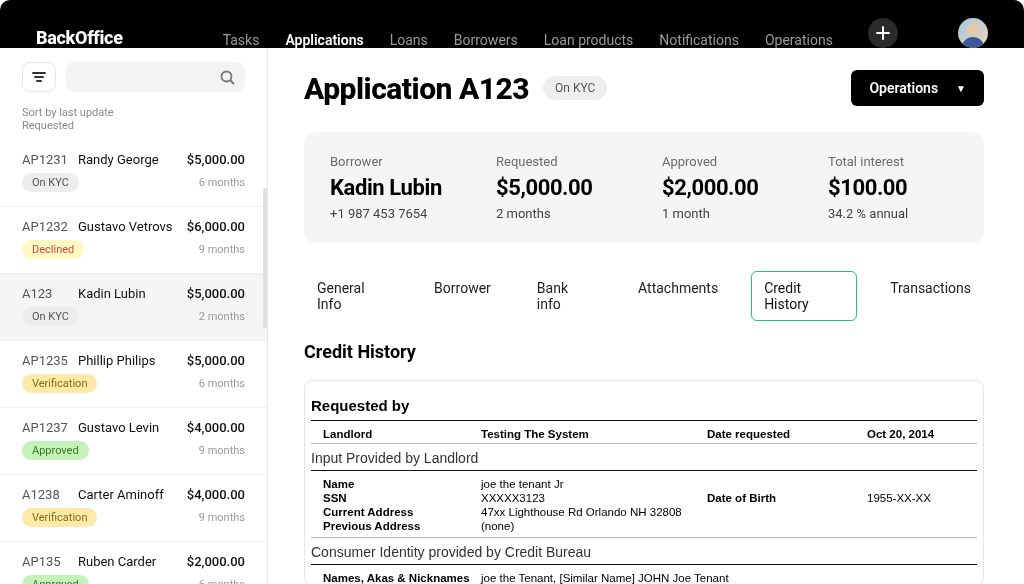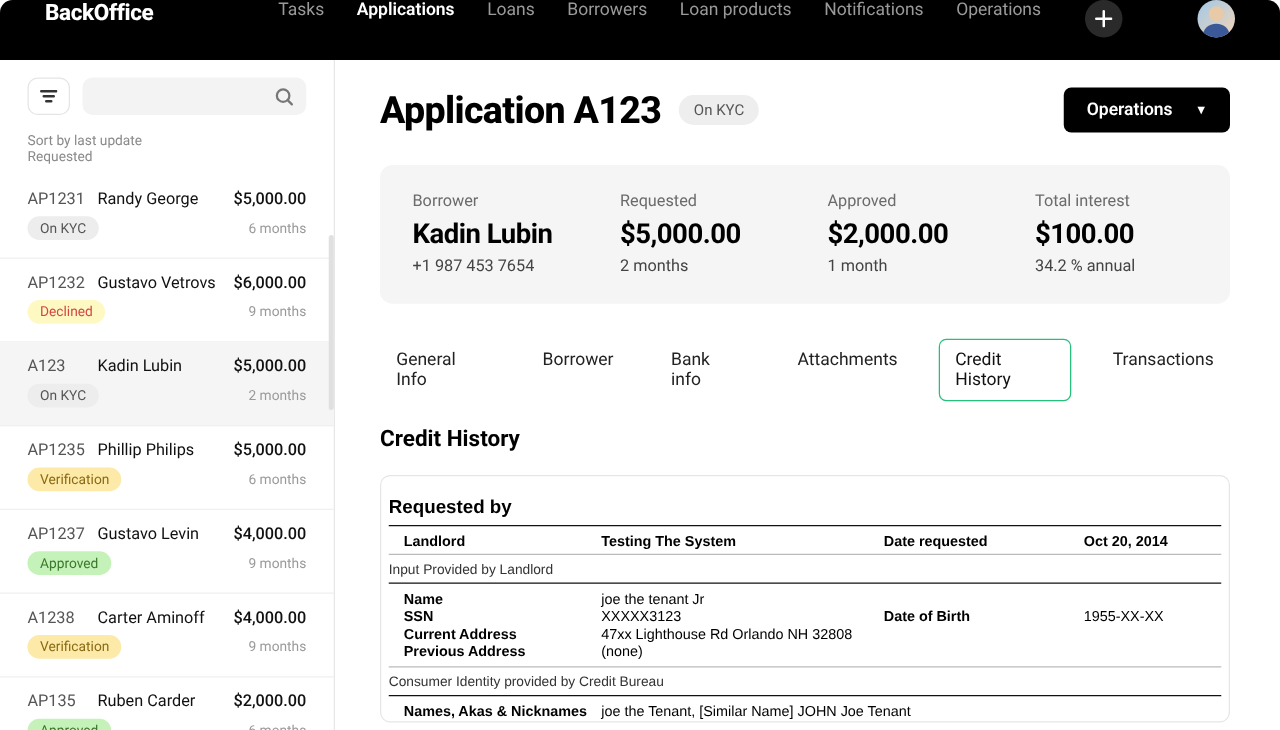--- a/index.html
+++ b/index.html
@@ -1,17 +1,17 @@
 <!DOCTYPE html>
 <html><head>
   <meta charset="utf-8">
   <style>
     * { margin: 0; padding: 0; box-sizing: border-box; }
     body { font-family: -apple-system, BlinkMacSystemFont, "Segoe UI", Roboto, Helvetica, Arial, sans-serif; background: #fff; width: 1024px; height: 584px; overflow: hidden; border-radius: 10px; }
-    .topbar { background: #000; color: #fff; height: 48px; display: flex; align-items: flex-start; padding: 0 36px 0 36px; }
+    .topbar { background: #000; color: #fff; height: 48px; display: flex; align-items: flex-end; padding: 0 36px 0 36px; }
     .brand { font-weight: 800; font-size: 18px; letter-spacing: -0.3px; margin-right: 100px; }
     .nav { display: flex; gap: 26px; flex: 1; }
     .nav-item { color: #9a9a9a; font-size: 14px; cursor: pointer; }
     .nav-item.active { color: #fff; font-weight: 600; }
     .plus-btn { width: 30px; height: 30px; border-radius: 50%; background: #2a2a2a; color: #fff; display: flex; align-items: center; justify-content: center; font-size: 18px; cursor: pointer; margin-right: 60px; }
     .avatar { width: 30px; height: 30px; border-radius: 50%; background: linear-gradient(135deg,#a0c8e8,#f5d5b5); overflow: hidden; }
     .avatar svg { width: 100%; height: 100%; }
     .shell { display: flex; height: calc(584px - 48px); }
     .sidebar { width: 268px; border-right: 1px solid #e7e7e7; display: flex; flex-direction: column; background: #fff; position: relative; }
     .sidebar::after { content:""; position:absolute; right:0; top:140px; width:4px; height:140px; background:#e0e0e0; border-radius:3px; }
@@ -46,21 +46,21 @@
     .sval { font-size: 22px; font-weight: 700; letter-spacing: -0.4px; margin-bottom: 6px; white-space: nowrap; }
     .ssub { font-size: 13px; color: #444; }
     .tabs { display: flex; gap: 20px; margin-bottom: 20px; }
     .tab { font-size: 14px; color: #222; padding: 8px 12px; border-radius: 6px; cursor: pointer; border: 1px solid transparent; }
     .tab.active { border: 1.5px solid #25c07a; color: #111; }
     .sect-title { font-size: 18px; font-weight: 700; margin-bottom: 18px; }
     .doc { border: 1px solid #e6e6e6; border-radius: 8px; padding: 16px 6px 0; font-family: Liberation Sans, sans-serif; }
     .doc-h { font-size: 15px; font-weight: 700; margin-bottom: 6px; }
     .doc hr { border: none; border-top: 1px solid #111; margin: 2px 0 6px; }
     .doc hr.light { border-top: 1px solid #bbb; }
-    .doc-sub { font-size: 11px; color: #333; margin: 2px 0 4px; }
+    .doc-sub { font-size: 14px; color: #333; margin: 2px 0 4px; }
     .drow { display: flex; font-size: 11.5px; padding: 1px 0; }
     .dcell { flex: 1; }
     .dcell.lbl { flex: 0 0 170px; font-weight: 700; padding-left: 12px; }
     .dcell.lbl2 { flex: 0 0 160px; font-weight: 700; }
     .drow.head .dcell { font-weight: 700; }
     .drow.head .dcell:first-child { padding-left: 12px; }
   </style>
 </head>
 <body>
 

